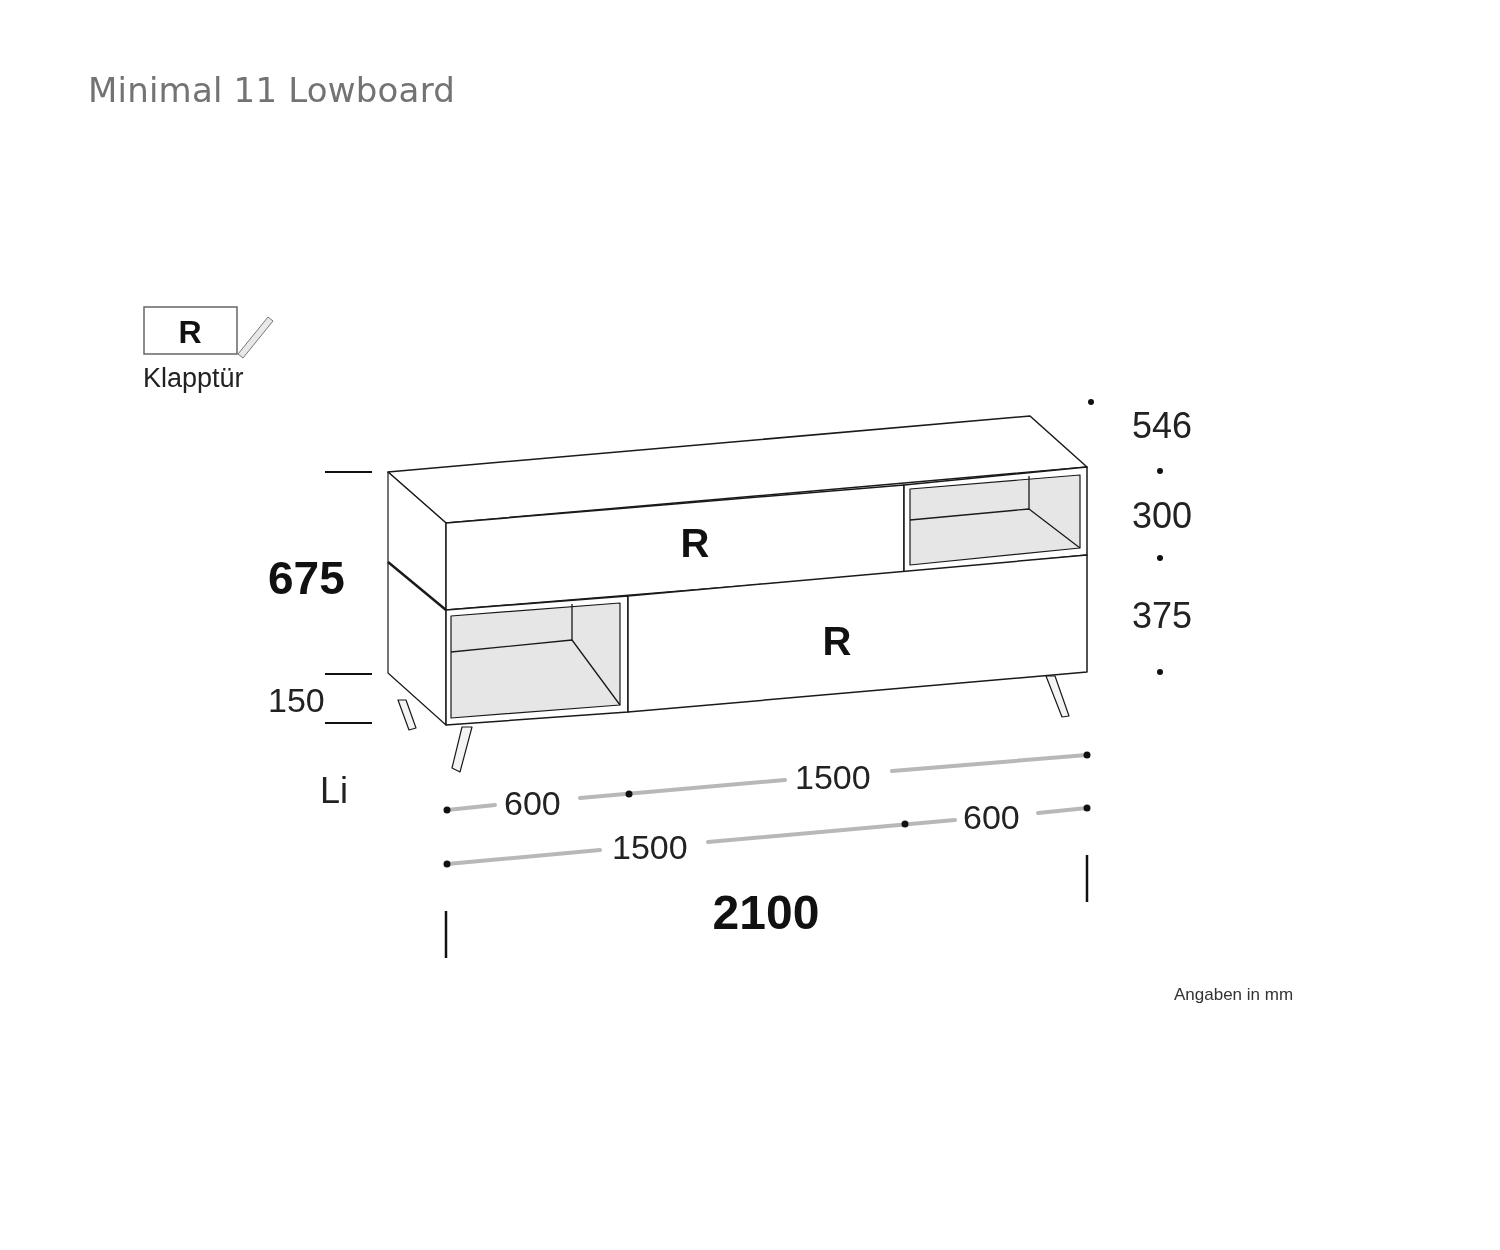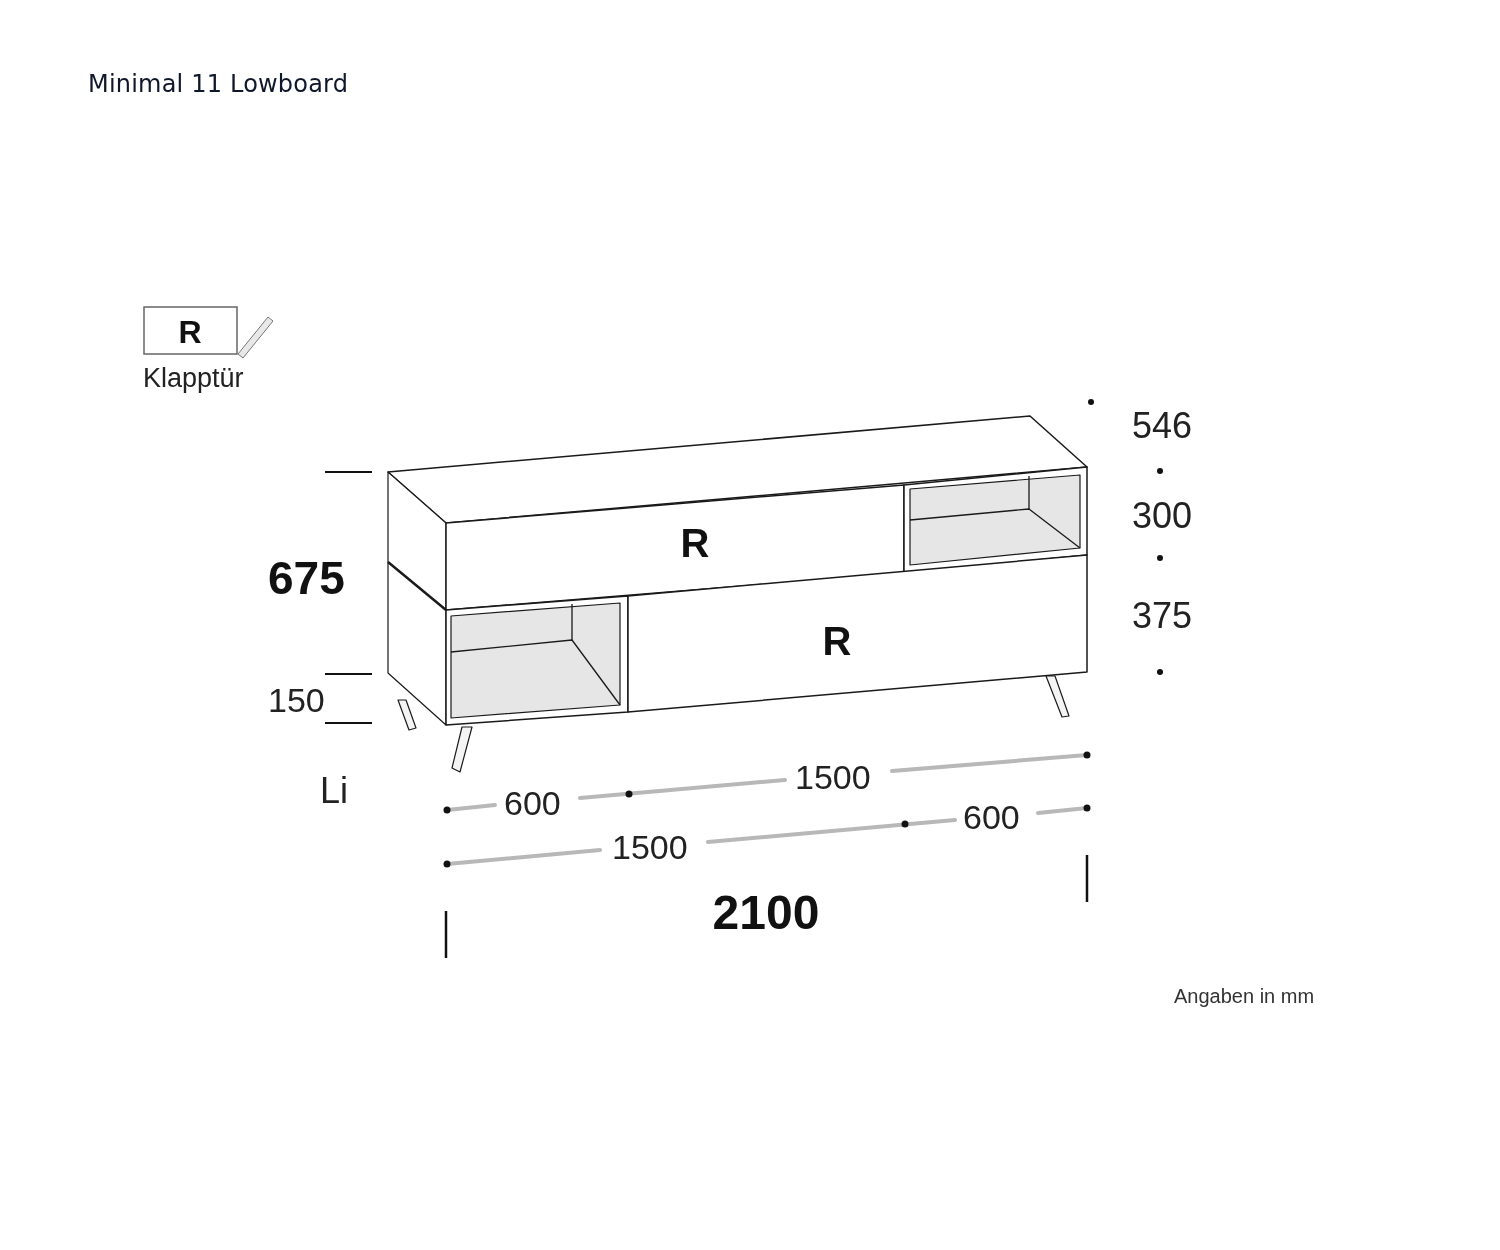--- a/index.html
+++ b/index.html
@@ -1,21 +1,21 @@
 <!DOCTYPE html>
 <html><head>
   <meta charset="utf-8">
   <style>
     html, body { margin: 0; padding: 0; background: #ffffff; }
     body { width: 1500px; height: 1250px; position: relative; overflow: hidden; font-family: "Liberation Sans", sans-serif; color: #111; }
-    .title { position: absolute; left: 88px; top: 70px; font-family: "DejaVu Sans", sans-serif; font-size: 24px; color: #0f172a; letter-spacing: 0.2px; }
+    .title { position: absolute; left: 88px; top: 70px; font-family: "DejaVu Sans", sans-serif; font-size: 34px; color: #737373; letter-spacing: 0.2px; }
     svg.drawing { position: absolute; left: 0; top: 0; }
     .t-thin { font-family: "Liberation Sans", sans-serif; fill: #222; }
     .t-bold { font-family: "Liberation Sans", sans-serif; font-weight: bold; fill: #111; }
-    .note { position: absolute; left: 1174px; top: 985px; font-family: "Liberation Sans", sans-serif; font-size: 20px; color: #333; }
+    .note { position: absolute; left: 1174px; top: 985px; font-family: "Liberation Sans", sans-serif; font-size: 17px; color: #333; }
   </style>
 </head>
 <body>
 
 <div class="title">Minimal 11 Lowboard</div>
 
 <svg class="drawing" width="1500" height="1250" viewBox="0 0 1500 1250">
 
   <g>
     <rect x="144" y="307" width="93" height="47" fill="#fff" stroke="#666" stroke-width="1.5"></rect>

